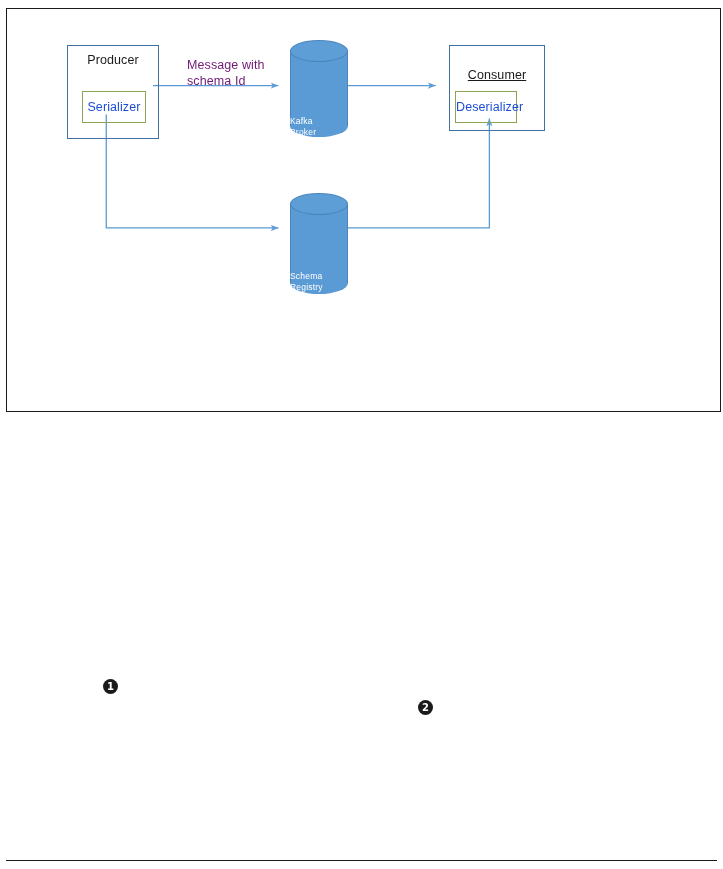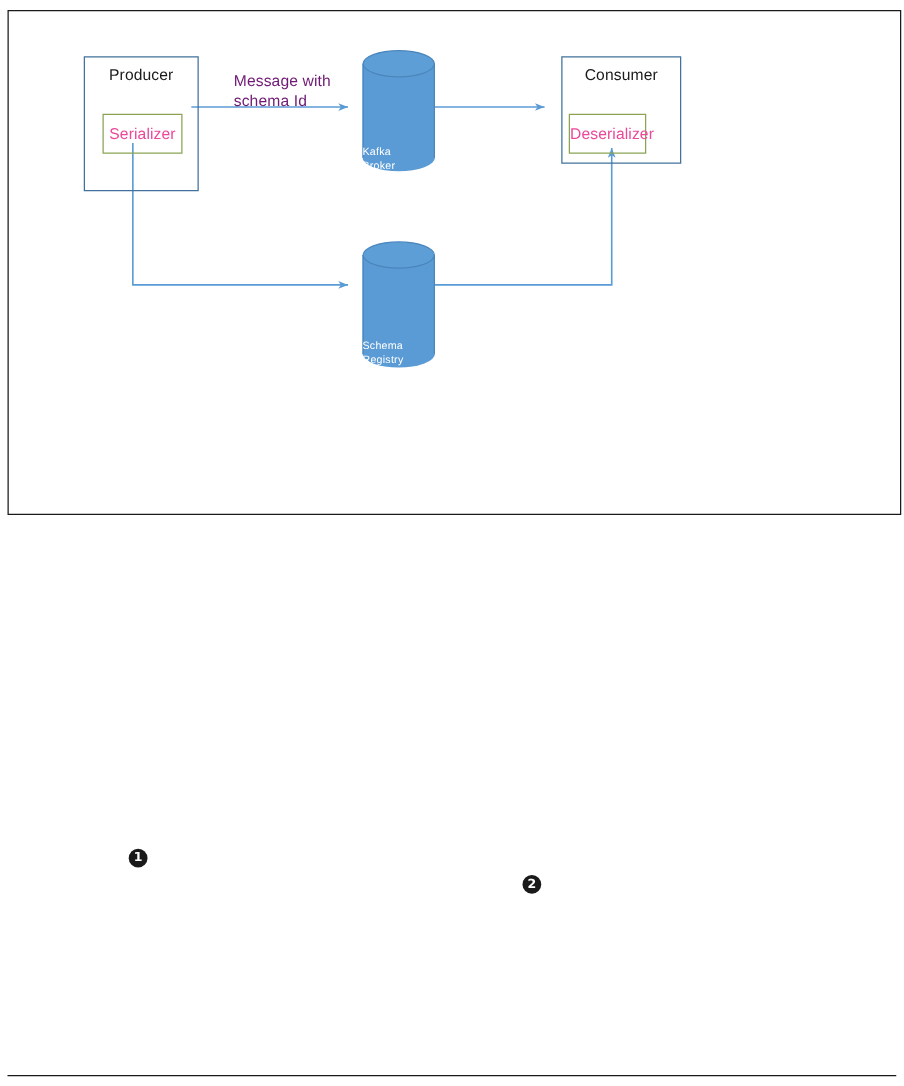--- a/index.html
+++ b/index.html
@@ -62,33 +62,33 @@
     text-align: center;
     color: #1a1a1a;
     font-size: 12.5px;
     line-height: 14px;
     letter-spacing: 0.1px;
   }
   .inner-label {
     position: absolute;
     width: 100%;
     text-align: center;
-    color: #ec4899;
+    color: #1d4ed8;
     font-size: 12.5px;
     line-height: 14px;
     letter-spacing: 0.1px;
   }
 
-  #producer-box { left: 60px; top: 36px; width: 92px; height: 108px; }
+  #producer-box { left: 60px; top: 36px; width: 92px; height: 94px; }
   #producer-title { left: 0; top: 7px; }
   #serializer-box { left: 75px; top: 82px; width: 64px; height: 32px; }
   #serializer-label { left: 0; top: 8px; }
 
   #consumer-box { left: 442px; top: 36px; width: 96px; height: 86px; }
-  #consumer-title { left: 0; top: 7px; }
+  #consumer-title { left: 0; top: 22px; text-decoration: underline; }
   #deserializer-box { left: 448px; top: 82px; width: 62px; height: 32px; }
   #deserializer-label { left: 0; top: 8px; }
 
   
   .cylinder {
     position: absolute;
     width: 58px;
   }
   .cyl-body {
     position: absolute;

